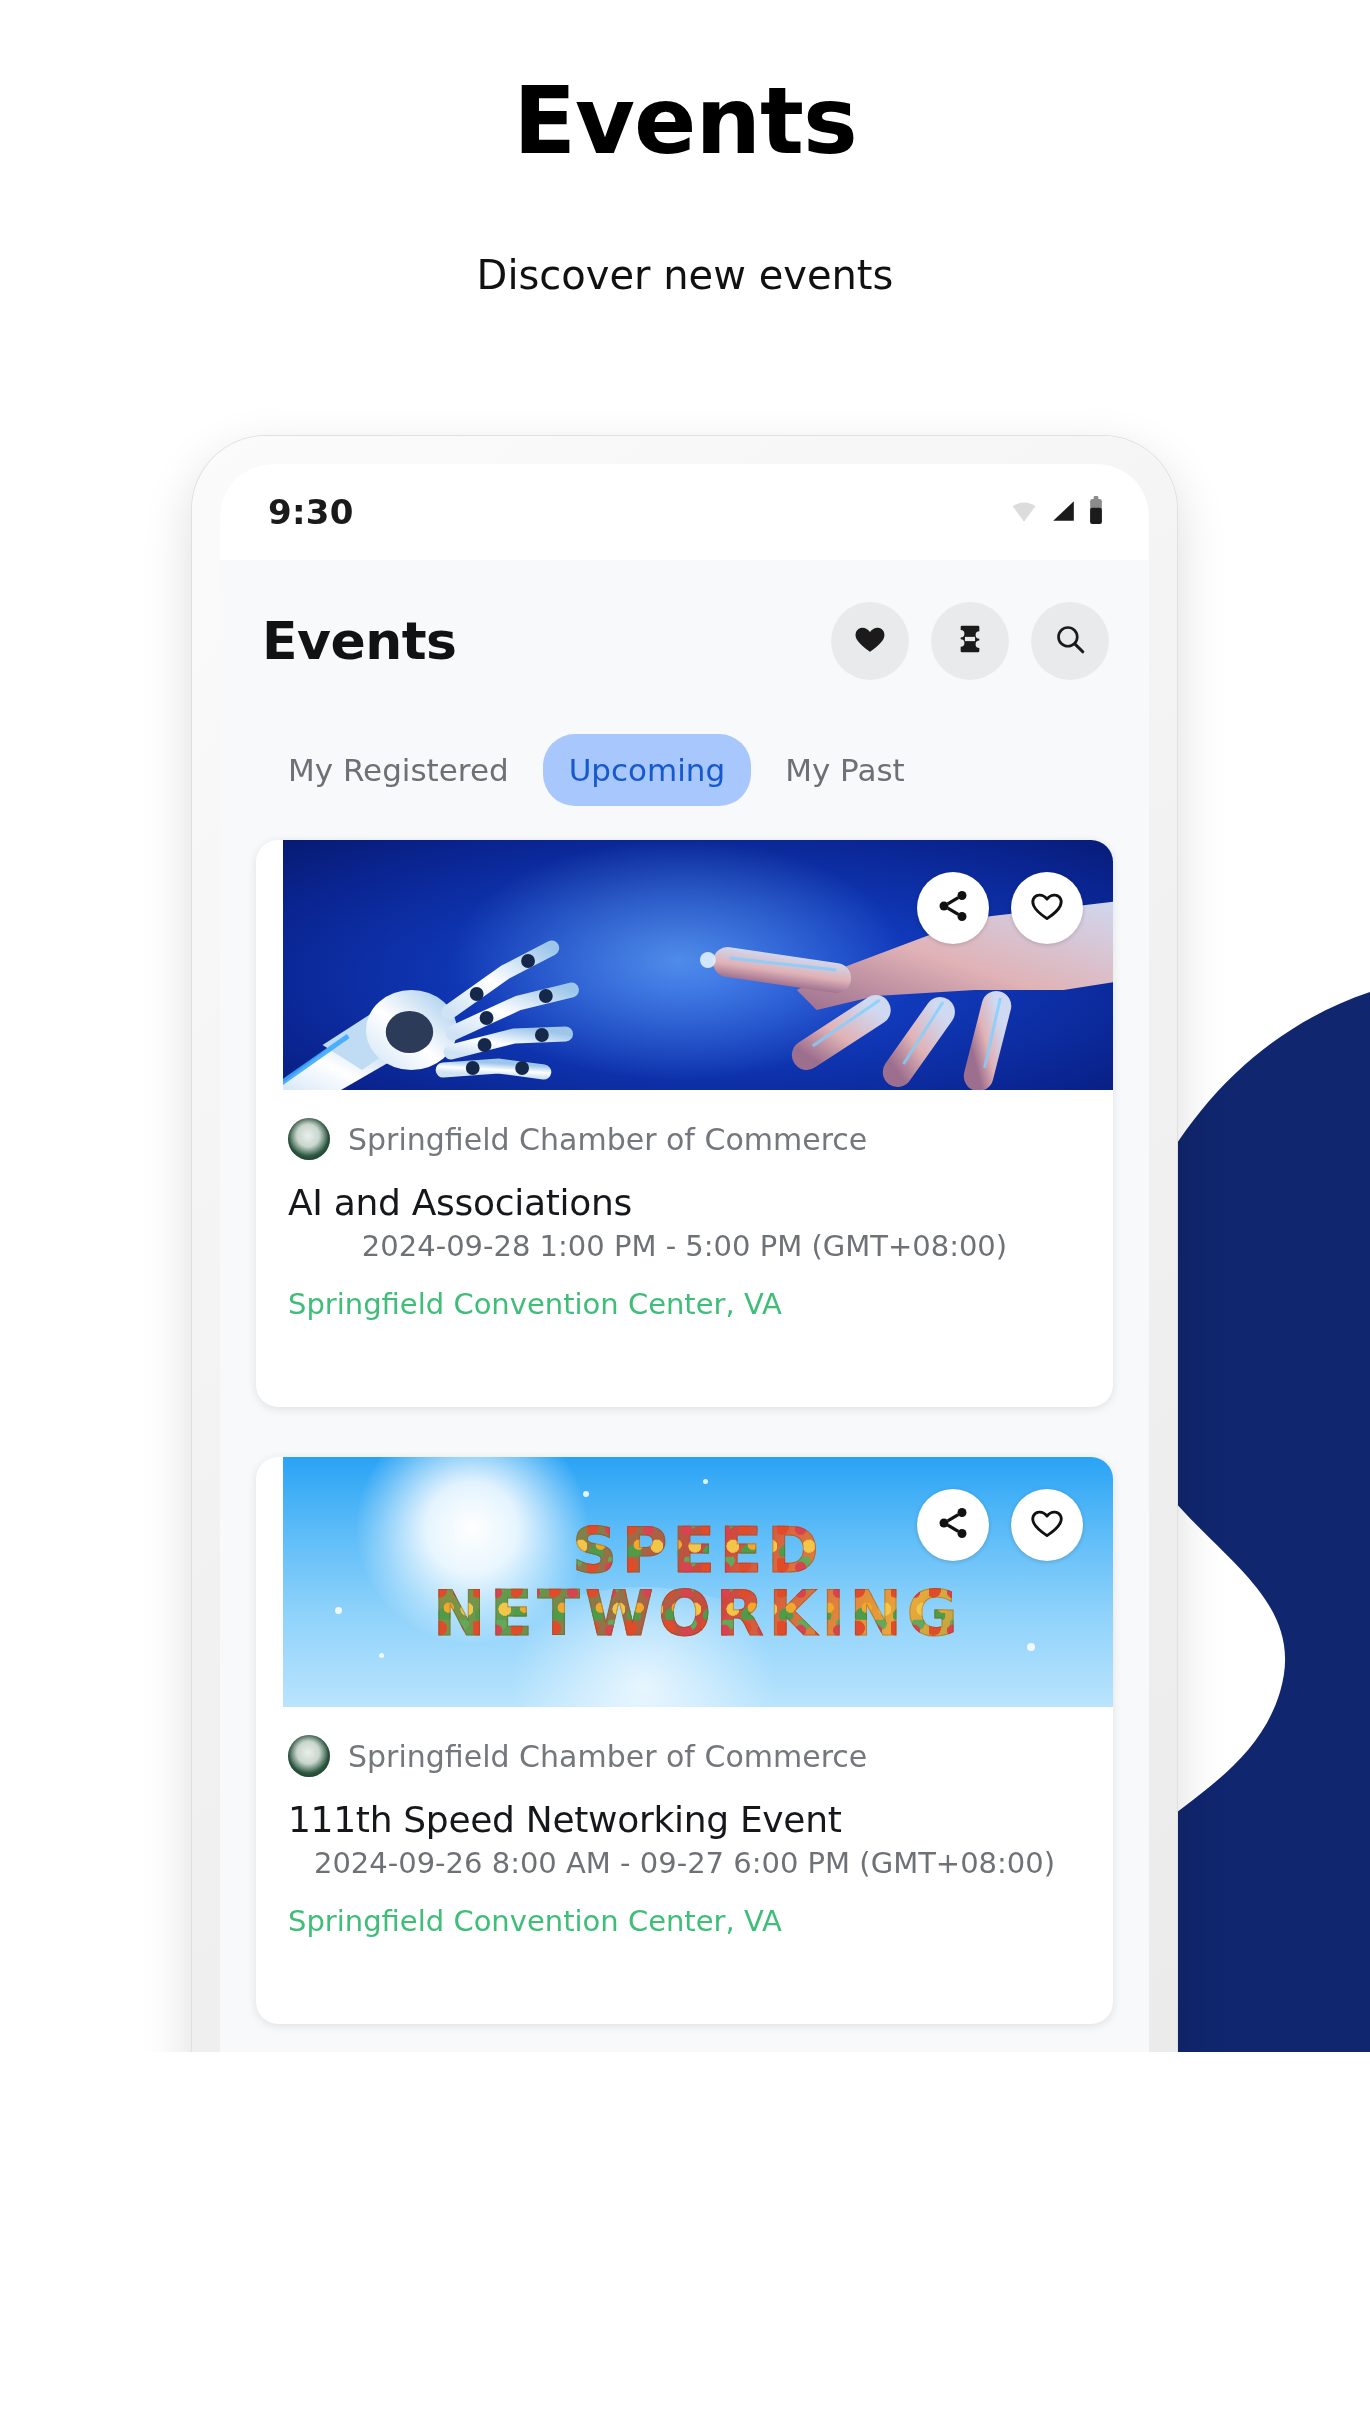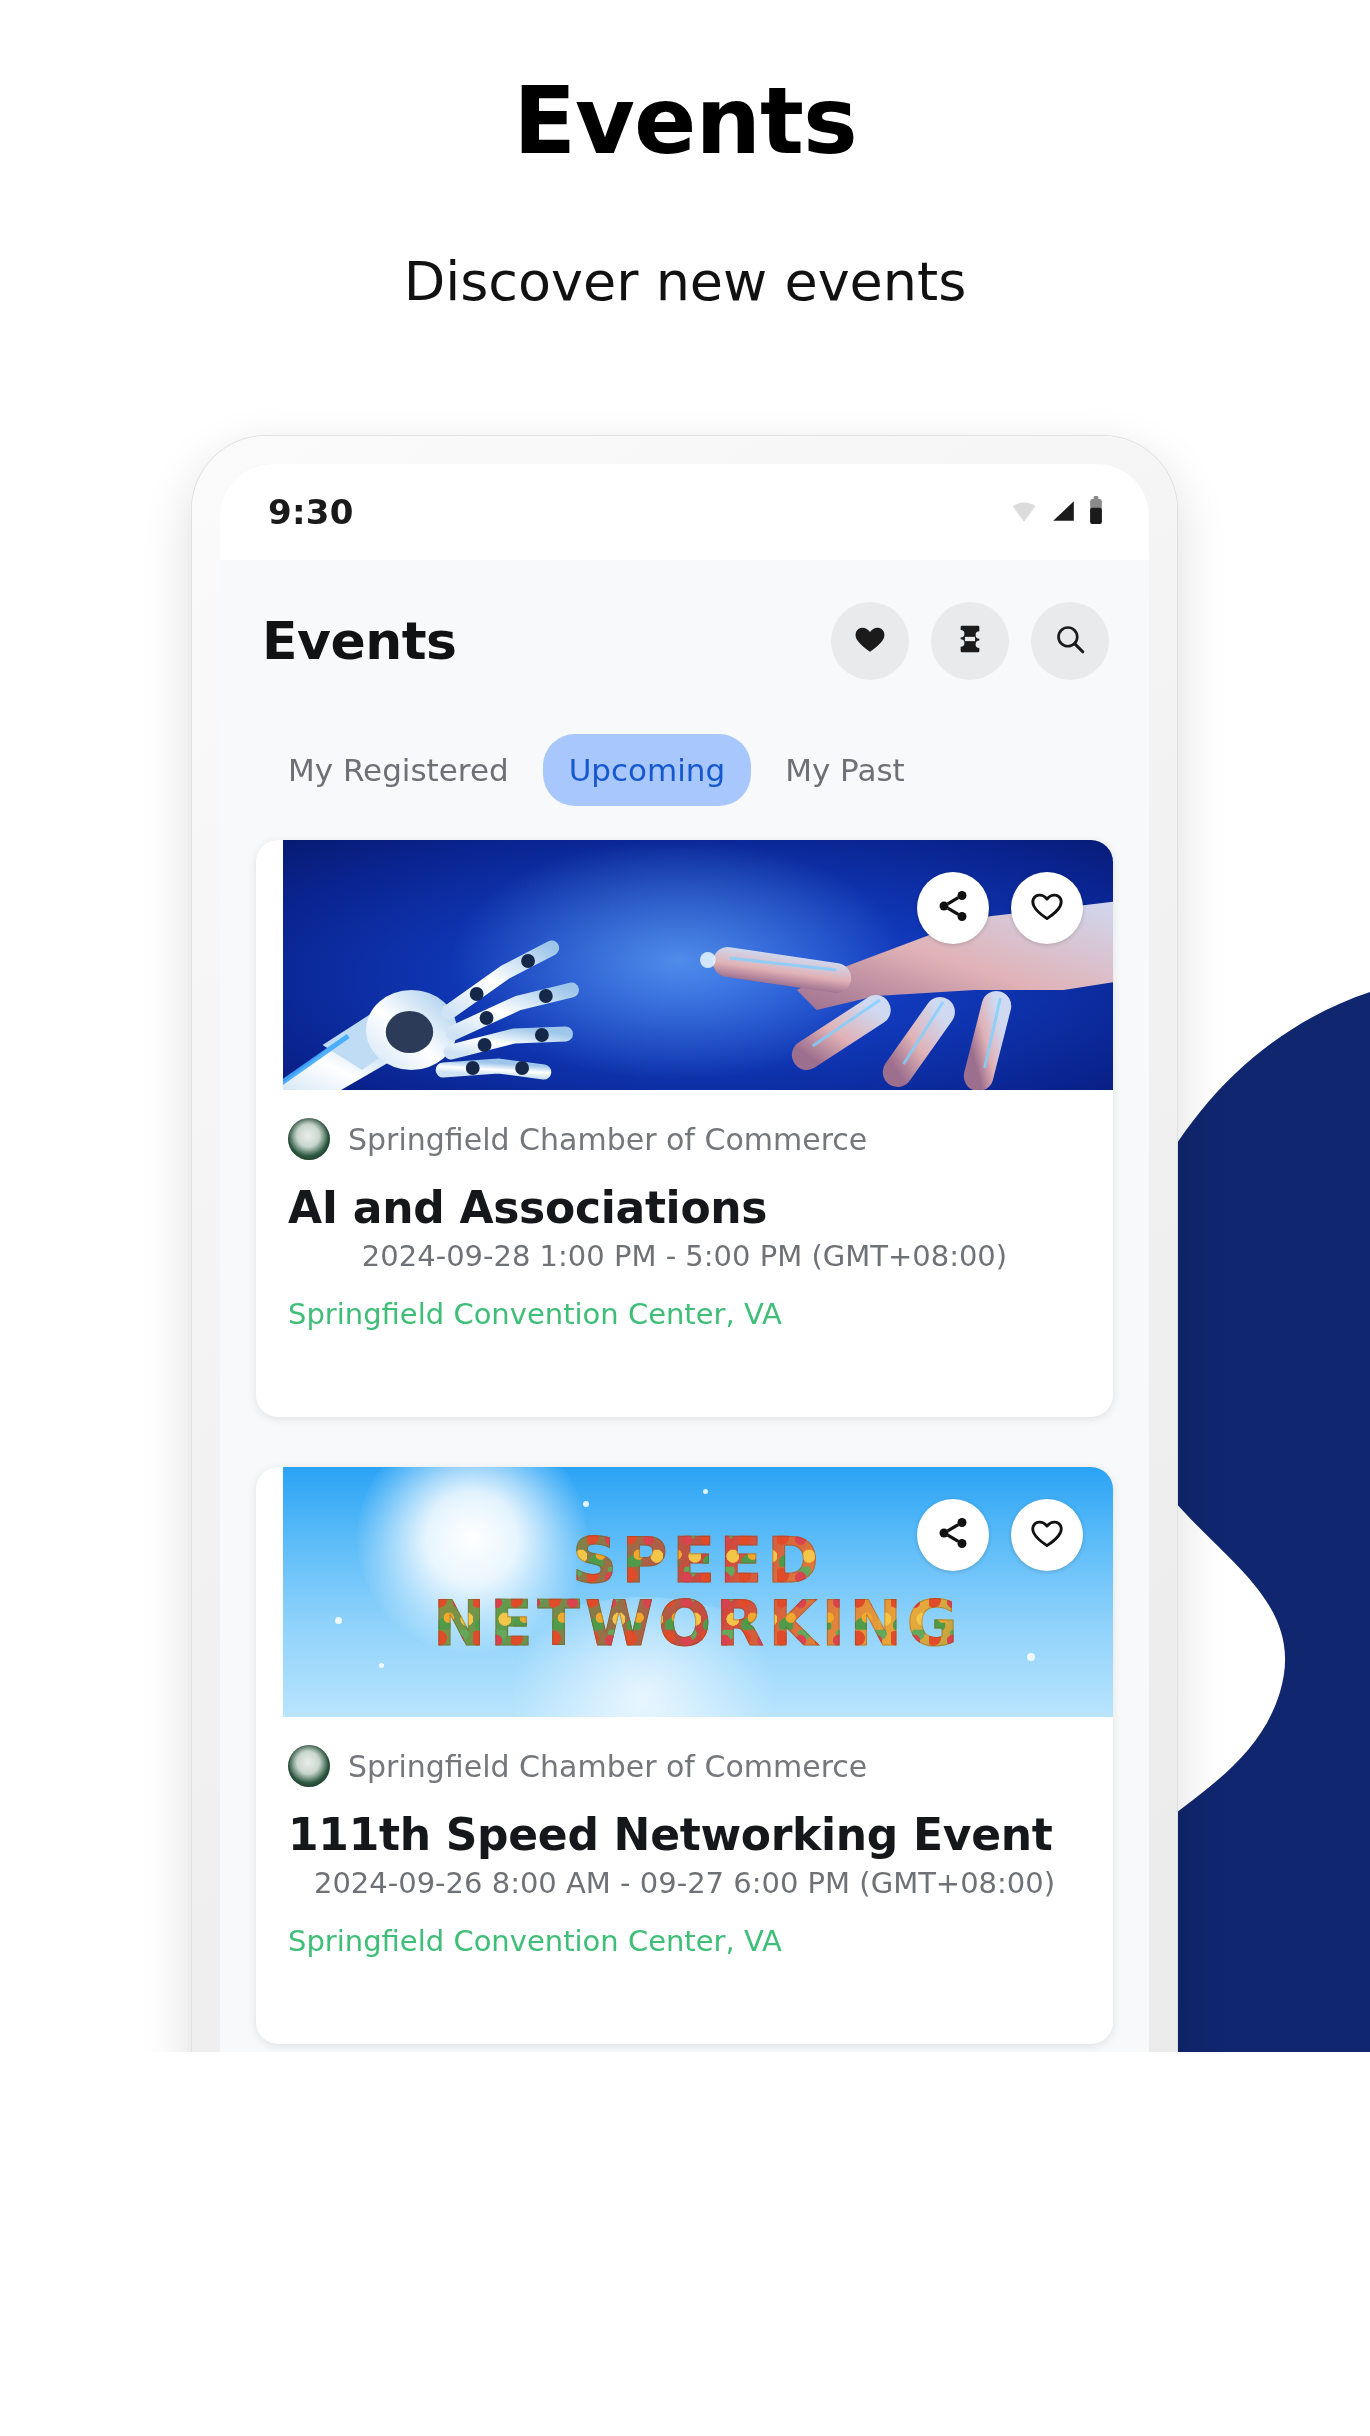--- a/index.html
+++ b/index.html
@@ -15,21 +15,21 @@
   .blob-wrap { position:absolute; right:0; bottom:0; width:420px; height:1060px; overflow:hidden; z-index:0; }
   .blob { position:absolute; left:0; top:0; width:420px; height:1060px; }
 
   
   .promo-title {
     position:absolute; top:76px; left:0; width:1370px; text-align:center;
     font-size:92px; font-weight:700; color:#000; letter-spacing:-1px; line-height:1;
   }
   .promo-sub {
     position:absolute; top:255px; left:0; width:1370px; text-align:center;
-    font-size:54px; font-weight:400; color:#111; line-height:1;
+    font-size:40px; font-weight:400; color:#111; line-height:1;
   }
 
   
   .device {
     position:absolute; left:192px; top:436px;
     width:985px; height:2000px;
     background:linear-gradient(145deg,#fbfbfb 0%,#f1f1f1 45%,#e9e9e9 100%);
     border-radius:74px 74px 0 0;
     box-shadow:0 0 0 1px #e0e0e0, 0 18px 52px rgba(0,0,0,0.14);
     z-index:2;
@@ -89,21 +89,21 @@
   }
   .card-body { padding:28px 32px 86px 32px; }
   .org-row { display:flex; align-items:center; gap:18px; }
   .org-logo {
     width:42px; height:42px; border-radius:50%;
     background:radial-gradient(circle at 48% 42%, #e9eeea 0%, #c9d6cd 34%, #2f5c44 62%, #21402f 100%);
     box-shadow:inset 0 0 5px rgba(0,0,0,0.4);
     flex:none;
   }
   .org-name { font-size:30px; color:#74777c; }
-  .ev-title { font-size:44px; font-weight:700; color:#15171a; margin-top:22px; letter-spacing:-0.3px; }
+  .ev-title { font-size:36px; font-weight:400; color:#15171a; margin-top:22px; letter-spacing:-0.3px; }
   .ev-time { font-size:29px; color:#6e7277; margin-top:6px;text-align:center; }
   .ev-venue { font-size:29px; color:#3fbe78; margin-top:24px; }
 
   
   .hero-ai { position:absolute; inset:0; background:radial-gradient(ellipse at 52% 55%, #1646d6 0%, #0f36b4 42%, #0a2490 78%, #071b72 100%); }
   .hero-ai svg { position:absolute; inset:0; width:100%; height:100%; }
 
   
   .hero-sn { position:absolute; inset:0;
     background:linear-gradient(180deg,#2aa3f5 0%,#5cbcf8 30%,#8ed2fb 62%,#b9e4fd 100%); }

